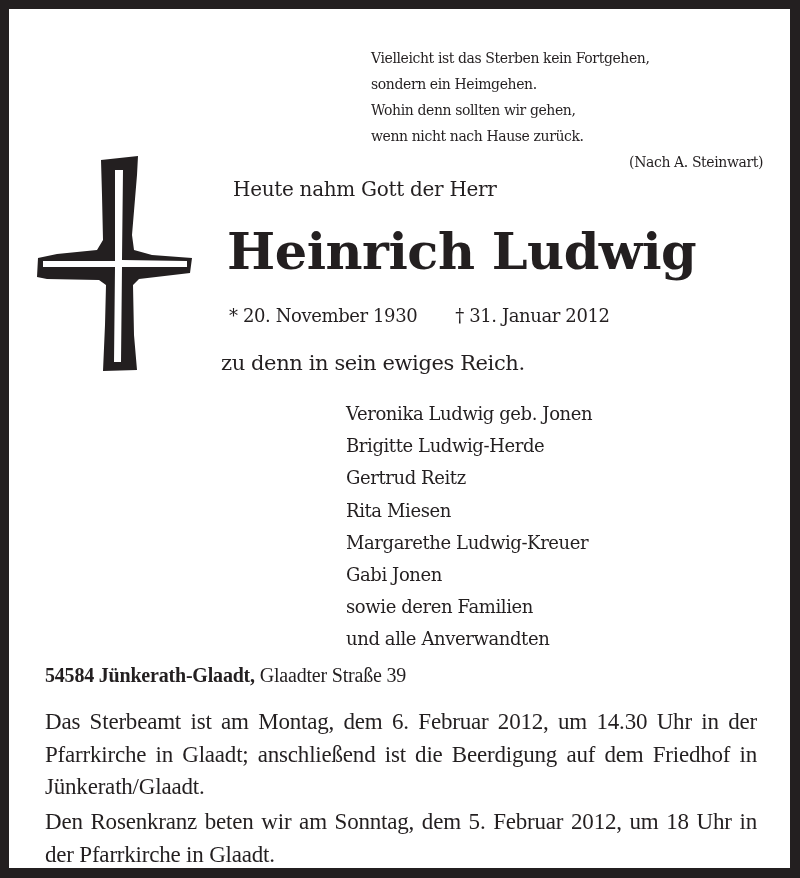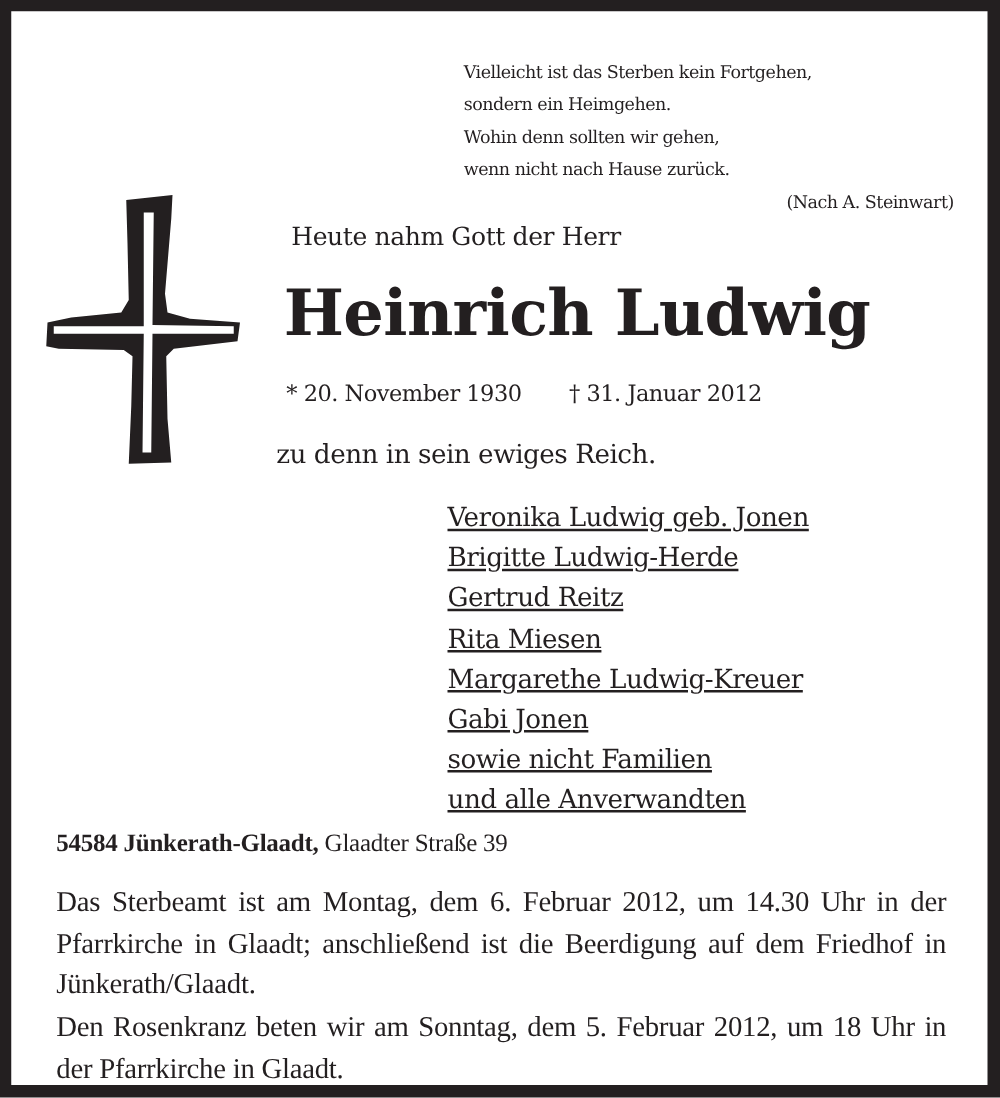--- a/index.html
+++ b/index.html
@@ -8,21 +8,21 @@
   .serif { font-family:"DejaVu Serif", "Liberation Serif", serif; color:#231f20; }
   .poem { position:absolute; left:362px; top:16px; font-size:14px; line-height:26px; letter-spacing:-0.4px;margin-top:20px; }
   .poem .line { display:block; white-space:nowrap; }
   .poem .attr { display:block; text-align:right; width:392px; }
   .cross { position:absolute; left:18px; top:146px; width:175px; height:225px; }
   .intro { position:absolute; left:224px; top:168px; font-size:20px; white-space:nowrap; letter-spacing:-0.3px; }
   .name { position:absolute; left:218px; top:212px; font-size:51px; font-weight:bold; white-space:nowrap; letter-spacing:-0.5px; font-family:"DejaVu Serif", serif; }
   .dates { position:absolute; left:220px; top:296px; font-size:18px; white-space:nowrap; letter-spacing:-0.4px; }
   .dates .death { margin-left:38px; }
   .reich { position:absolute; left:212px; top:342px; font-size:21px; white-space:nowrap; letter-spacing:-0.4px; }
-  .family { position:absolute; left:349px; top:389px; font-size:21px; line-height:32.2px; letter-spacing:-0.4px;text-decoration:underline; }
+  .family { position:absolute; left:337px; top:389px; font-size:18px; line-height:32.2px; letter-spacing:-0.4px; }
   .family .line { display:block; white-space:nowrap; }
   .address { position:absolute; left:36px; top:655px; font-size:20px; white-space:nowrap; font-family:"Liberation Serif", serif; letter-spacing:-0.2px; }
   .address b { font-weight:bold; }
   .para { position:absolute; left:36px; width:712px; font-size:23px; line-height:32.5px; text-align:justify; font-family:"Liberation Serif", serif; letter-spacing:-0.2px; }
   .p1 { top:697px; }
   .p2 { top:797px; }
 </style>
 </head>
 <body>
 
@@ -51,21 +51,21 @@
 
   <div class="reich serif">zu denn in sein ewiges Reich.</div>
 
   <div class="family serif">
     <span class="line">Veronika Ludwig geb. Jonen</span>
     <span class="line">Brigitte Ludwig-Herde</span>
     <span class="line">Gertrud Reitz</span>
     <span class="line">Rita Miesen</span>
     <span class="line">Margarethe Ludwig-Kreuer</span>
     <span class="line">Gabi Jonen</span>
-    <span class="line">sowie nicht Familien</span>
+    <span class="line">sowie deren Familien</span>
     <span class="line">und alle Anverwandten</span>
   </div>
 
   <div class="address serif">
     <b>54584 Jünkerath-Glaadt,</b> <span>Glaadter Straße 39</span>
   </div>
 
   <div class="para p1 serif">Das Sterbeamt ist am Montag, dem 6. Februar 2012, um 14.30 Uhr in der Pfarrkirche in Glaadt; anschließend ist die Beerdigung auf dem Friedhof in Jünkerath/Glaadt.</div>
   <div class="para p2 serif">Den Rosenkranz beten wir am Sonntag, dem 5. Februar 2012, um 18 Uhr in der Pfarrkirche in Glaadt.</div>
 

